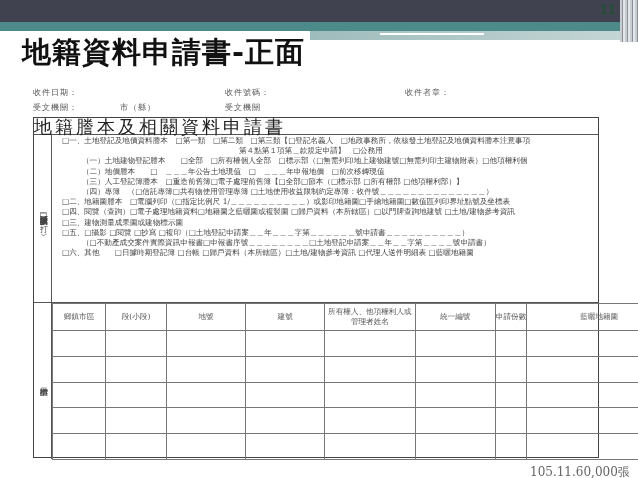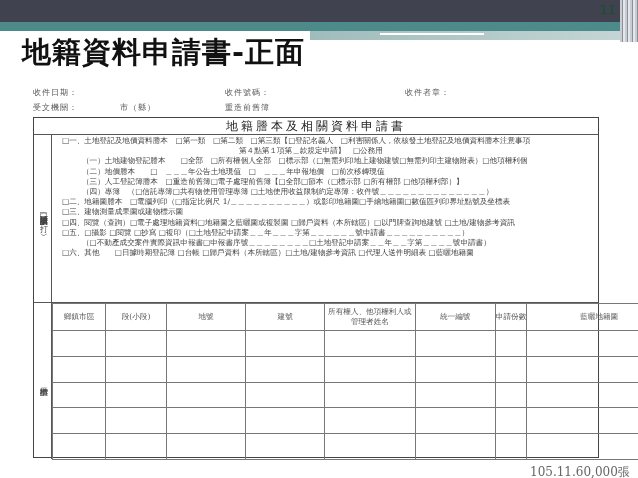--- a/index.html
+++ b/index.html
@@ -40,21 +40,21 @@
     font-family: "DejaVu Serif", "Liberation Serif", serif;
     font-weight: bold;
   }
   .meta { position: absolute; font-size: 8px; color: #555; letter-spacing: 1px; }
   .form {
     position: absolute; left: 33px; top: 117px; width: 566px; height: 341px;
     border: 1.5px solid #444;
   }
   .form-title {
     position: absolute; left: 0; top: 0; width: 100%; height: 17px;
-    text-align: center; font-size: 12px; color: #222; letter-spacing: 3px;
+    text-align: left; font-size: 18px; color: #222; letter-spacing: 3px;
     border-bottom: 1px solid #555; line-height: 17px;
   }
   .side-label {
     position: absolute; left: 0; top: 17px; width: 18px; height: 168px;
     border-right: 1px solid #555;
     font-size: 8px; color: #444; writing-mode: vertical-rl; text-orientation: upright;
     display: flex; align-items: center; justify-content: center; letter-spacing: 0px;
   }
   .items {
     position: absolute; left: 20px; top: 18px; width: 544px; height: 166px;
@@ -92,36 +92,36 @@
 <div class="whitestripe"></div>
 <div class="edge-stripes"></div>
 <div class="slide-num">11</div>
 <div class="slide-title">地籍資料申請書-正面</div>
 
 <div class="meta" style="left:33px; top:87px;">收件日期：</div>
 <div class="meta" style="left:225px; top:87px;">收件號碼：</div>
 <div class="meta" style="left:405px; top:87px;">收件者章：</div>
 <div class="meta" style="left:33px; top:102px;">受文機關：</div>
 <div class="meta" style="left:120px; top:102px;">市（縣）</div>
-<div class="meta" style="left:225px; top:102px;">重造前舊簿</div>
+<div class="meta" style="left:225px; top:102px;">受文機關</div>
 
 <div class="form">
   <div class="form-title">地籍謄本及相關資料申請書</div>
   <div class="side-label">申請項目（請就申請事項□打ˇ）</div>
 
   <div class="items">
-    <div class="i1">□一、土地登記及地價資料謄本　□第一類　□第二類　□第三類【□登記名義人　□利害關係人，依核發土地登記及地價資料謄本注意事項</div>
+    <div class="i1">□一、土地登記及地價資料謄本　□第一類　□第二類　□第三類【□登記名義人　□地政事務所，依核發土地登記及地價資料謄本注意事項</div>
     <div class="i4">第４點第１項第＿款規定申請】　□公務用</div>
     <div class="i2">（一）土地建物登記謄本　　□全部　□所有權個人全部　□標示部（□無需列印地上建物建號□無需列印主建物附表）□他項權利個</div>
     <div class="i2">（二）地價謄本　　□　＿＿＿年公告土地現值　□　＿＿＿年申報地價　□前次移轉現值</div>
     <div class="i2">（三）人工登記簿謄本　□重造前舊簿□電子處理前舊簿【□全部□節本（□標示部 □所有權部 □他項權利部）】</div>
     <div class="i2">（四）專簿　（□信託專簿□共有物使用管理專簿 □土地使用收益限制約定專簿：收件號＿＿＿＿＿＿＿＿＿＿＿＿＿＿）</div>
     <div class="i1">□二、地籍圖謄本　□電腦列印（□指定比例尺 1/＿＿＿＿＿＿＿＿＿＿）或影印地籍圖□手繪地籍圖□數值區列印界址點號及坐標表</div>
+    <div class="i1">□四、閱覽（查詢）□電子處理地籍資料□地籍圖之藍曬圖或複製圖 □歸戶資料（本所轄區）□以門牌查詢地建號 □土地/建物參考資訊</div>
     <div class="i1">□三、建物測量成果圖或建物標示圖</div>
-    <div class="i1">□四、閱覽（查詢）□電子處理地籍資料□地籍圖之藍曬圖或複製圖 □歸戶資料（本所轄區）□以門牌查詢地建號 □土地/建物參考資訊</div>
     <div class="i1">□五、□攝影 □閱覽 □抄寫 □複印（□土地登記申請案＿＿年＿＿＿字第＿＿＿＿＿＿號申請書＿＿＿＿＿＿＿＿＿＿）</div>
     <div class="i2">（□不動產成交案件實際資訊申報書□申報書序號＿＿＿＿＿＿＿＿□土地登記申請案＿＿年＿＿字第＿＿＿＿號申請書）</div>
     <div class="i1">□六、其他　　□日據時期登記簿 □台帳 □歸戶資料（本所轄區）□土地/建物參考資訊 □代理人送件明細表 □藍曬地籍圖</div>
   </div>
 
   <div class="grid-area">
     <div class="grid-side">申請標示</div>
     <table class="grid">
       <colgroup>
         <col style="width:47px">

